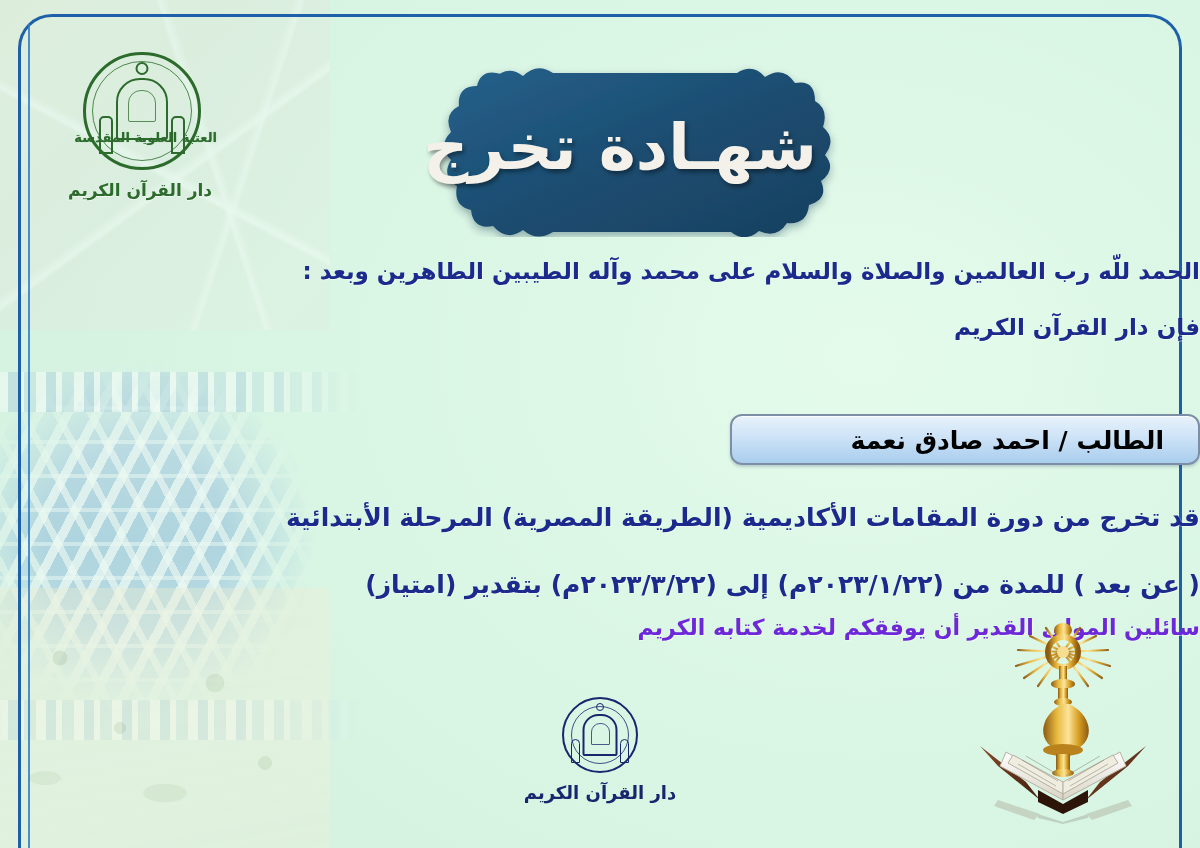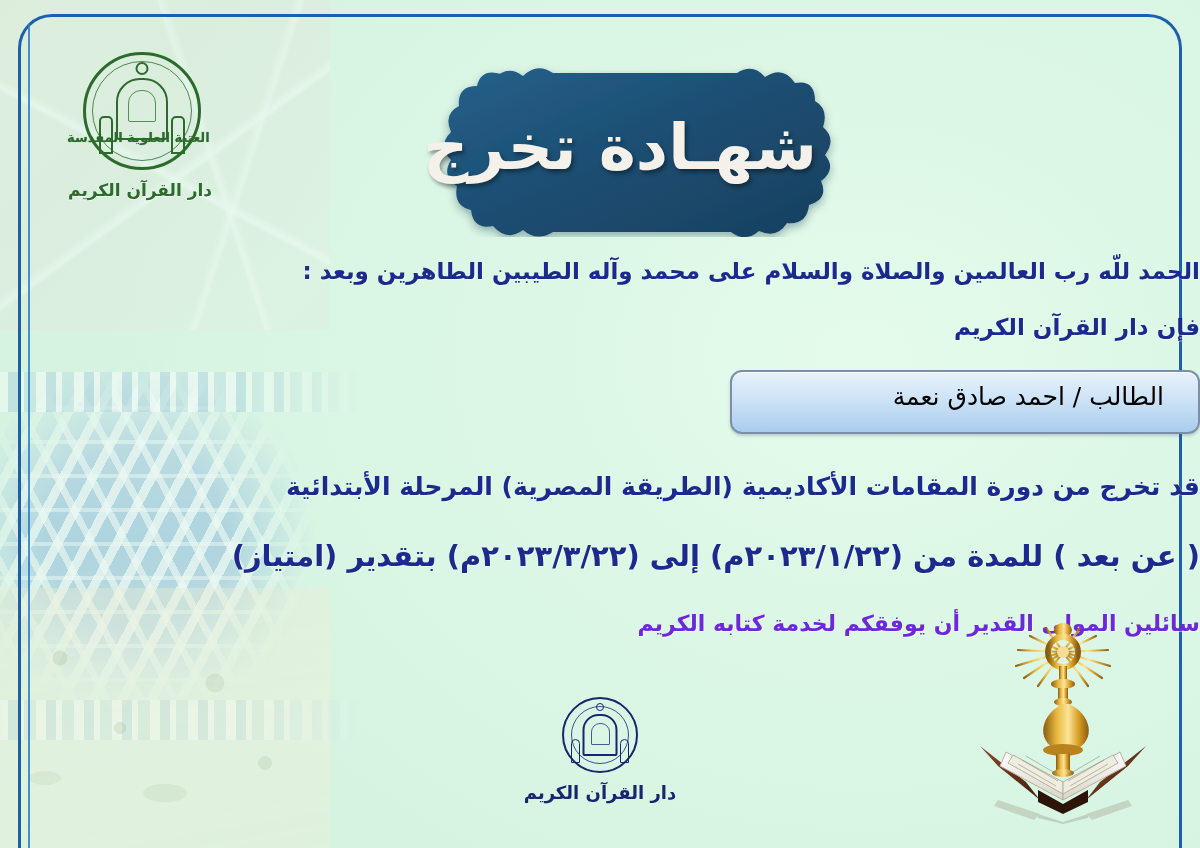--- a/index.html
+++ b/index.html
@@ -137,21 +137,21 @@
     opacity: .85;
   }
 
   
   .logo-tl {
     position: absolute;
     left: 72px;
     top: 52px;
     width: 140px;
     height: 180px;
-    text-align: left;
+    text-align: right;
   }
   .seal-circle {
     position: relative;
     width: 118px;
     height: 118px;
     margin: 0 auto;
   }
   .seal-circle .ring {
     position: absolute;
     inset: 0;
@@ -269,35 +269,36 @@
     text-shadow: 1px 1px 0 rgba(255,255,255,.45);
     white-space: nowrap;
   }
   .line-1 { font-size: 23px; margin-bottom: 30px; }
   .line-2 { font-size: 23px; margin-bottom: 30px; padding-left: 48px; }
   .line-3 { font-size: 25px; letter-spacing: 2.5px; margin-bottom: 18px; }
 
   .name-box {
     display: inline-block;
     min-width: 470px;
-    padding: 10px 34px 21px;
+    padding: 10px 34px 8px;
     border: 2px solid #7c8fa6;
     border-radius: 12px;
     background: linear-gradient(180deg, #e8f2fb 0%, #cfe4f7 42%, #a9cdee 100%);
     box-shadow: 0 2px 3px rgba(40,60,90,.22), inset 0 1px 0 rgba(255,255,255,.85);
     color: #000000;
     font-size: 25px;
-    font-weight: normal;
+    font-weight: bold;
     white-space: nowrap;
     box-sizing: border-box;
+    margin-top: 44px;
   }
   .name-box-row { margin-bottom: 38px; }
 
   .line-4 { font-size: 25px; margin-bottom: 38px; }
-  .line-5 { font-size: 29px; margin-bottom: 38px; }
+  .line-5 { font-size: 25px; margin-bottom: 16px; }
   .line-6 { font-size: 22px; color: #6d28d9; }
 
   
   .seal-bottom {
     position: absolute;
     left: 50%;
     transform: translateX(-50%);
     top: 697px;
     width: 200px;
     text-align: center;

